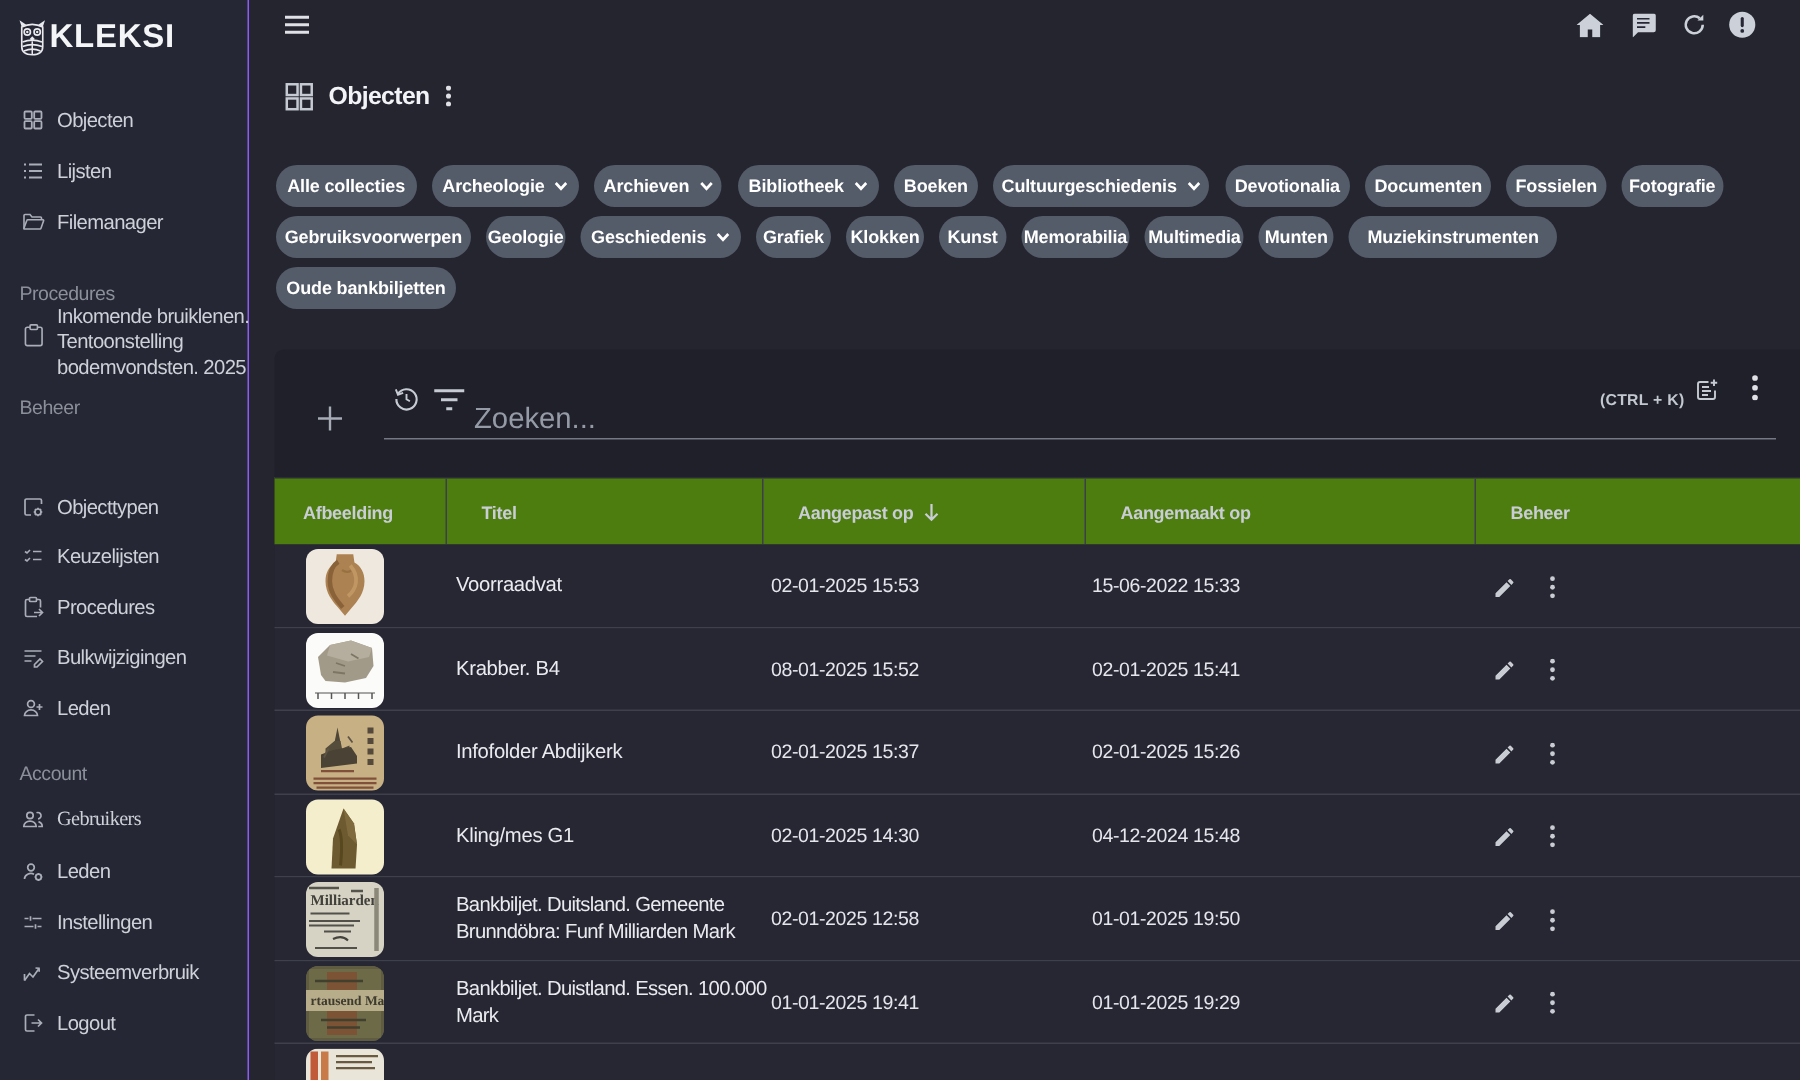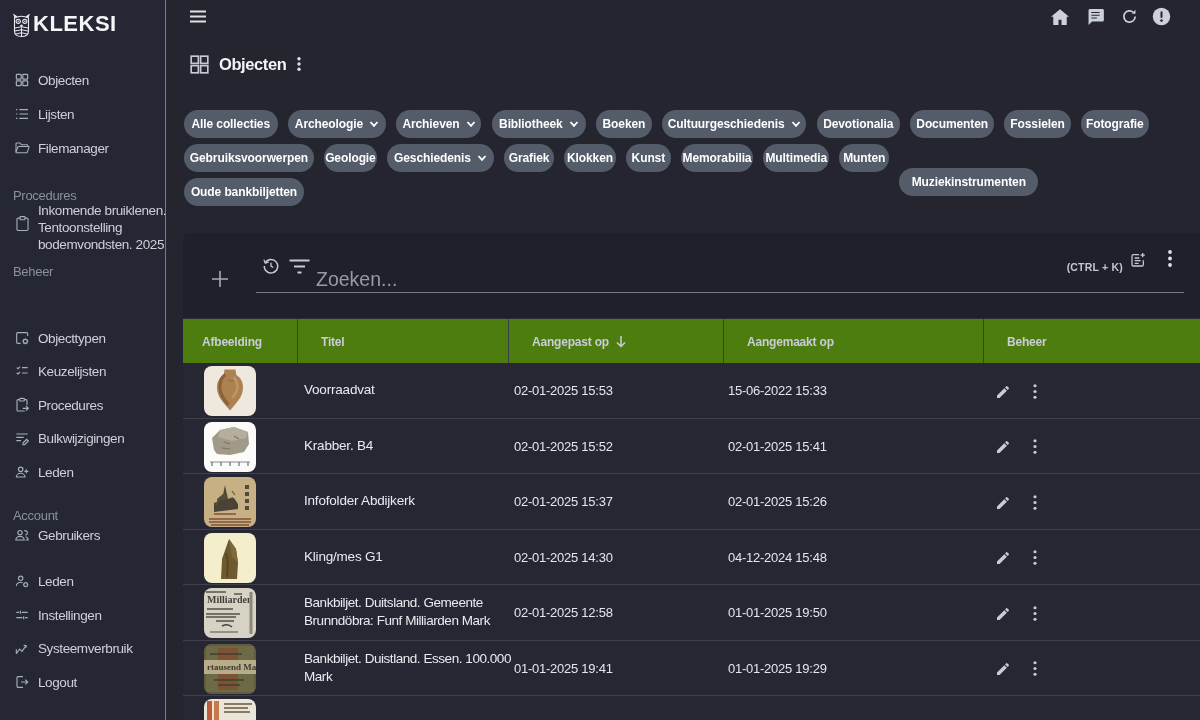--- a/index.html
+++ b/index.html
@@ -113,21 +113,21 @@
   <div class="navitem" style="top:460px;">
     <svg width="16" height="16" viewBox="0 0 24 24" fill="none" stroke="#a9aeb8" stroke-width="1.7">
         <circle cx="10" cy="8" r="3.4"></circle>
         <path d="M3.5 19.5 a6.5 5.6 0 0 1 13 0 Z"></path>
         <path d="M18.5 8 v6 M15.5 11 h6"></path>
       </svg>
     <span class="lbl">Leden</span>
   </div>
 
   <div class="slbl" style="top:508px;">Account</div>
-  <div class="navitem" style="top:523px;">
+  <div class="navitem" style="top:534px;font-family:Liberation Serif, serif;">
     <svg width="16" height="16" viewBox="0 0 24 24" fill="none" stroke="#a9aeb8" stroke-width="1.7">
         <circle cx="9" cy="8.5" r="3.2"></circle>
         <path d="M2.8 19.5 a6.2 5.4 0 0 1 12.4 0 Z"></path>
         <path d="M15.5 5.8 a3.2 3.2 0 1 1 1.5 6.1 M17.5 14.6 a6.2 5.2 0 0 1 3.7 4.9 h-4"></path>
       </svg>
     <span class="lbl">Gebruikers</span>
   </div>
   <div class="navitem" style="top:569px;">
     <svg width="16" height="16" viewBox="0 0 24 24" fill="none" stroke="#a9aeb8" stroke-width="1.7">
         <circle cx="10" cy="8" r="3.3"></circle>
@@ -224,21 +224,21 @@
     <span class="chip" style="width:52.7px;">Geologie</span>
     <span class="chip" style="width:107px;">Geschiedenis<svg class="chev" width="10" height="10" viewBox="0 0 10 10" fill="none" stroke="#fff" stroke-width="1.8">
         <path d="M1.5 3 L5 6.8 L8.5 3"></path>
       </svg></span>
     <span class="chip" style="width:49.7px;">Grafiek</span>
     <span class="chip" style="width:52px;">Klokken</span>
     <span class="chip" style="width:44.3px;">Kunst</span>
     <span class="chip" style="width:72.6px;">Memorabilia</span>
     <span class="chip" style="width:65.7px;">Multimedia</span>
     <span class="chip" style="width:49.7px;">Munten</span>
-    <span class="chip" style="width:139.1px;margin-top:24px;">Muziekinstrumenten</span>
+    <span class="chip" style="width:139.1px;">Muziekinstrumenten</span>
   </div>
 <div class="chiprow" style="top:178px;">
     <span class="chip" style="width:120px;">Oude bankbiljetten</span>
   </div>
 <div id="card">
 
   <svg class="abs" style="left:28px; top:37px;" width="18" height="18" viewBox="0 0 18 18" stroke="#a6abb5" stroke-width="1.6">
       <path d="M9 1 V17 M1 9 H17"></path>
     </svg>
 
@@ -303,21 +303,21 @@
 
   <div class="row" style="top:185.5px; height:55.5px;">
     <div class="thumb" style="background:#fbfbf9;"><svg width="52" height="50" viewBox="0 0 52 50">
           <path d="M10 28 L8 16 L16 8 L30 5 L44 10 L45 22 L40 30 L26 33 L13 32 Z" fill="#a29a89"></path>
           <path d="M16 8 L30 5 L44 10 L42 16 L28 19 L14 15 Z" fill="#b5ae9e"></path>
           <path d="M20 20 l6 2 M30 14 l5 3 M18 26 l8 1" stroke="#7d7665" stroke-width="1.2"></path>
           <path d="M6 40 H46" stroke="#8a8a88" stroke-width="1"></path>
           <path d="M8 40 v4 M17 40 v4 M26 40 v4 M35 40 v4 M44 40 v4" stroke="#555" stroke-width="1"></path>
         </svg></div>
     <div class="title" style="top:50%; transform:translateY(-50%);">Krabber. B4</div>
-    <div class="d1" style="top:50%; transform:translateY(-50%);">02-01-2025 15:52</div>
+    <div class="d1" style="top:50%; transform:translateY(-50%);">08-01-2025 15:52</div>
     <div class="d2" style="top:50%; transform:translateY(-50%);">02-01-2025 15:41</div>
     <svg class="abs" style="left:812px; top:20.5px;" width="16" height="16" viewBox="0 0 24 24" fill="#c9ccd3">
         <path d="M3 17.2 V21 h3.8 L17.8 10 L14 6.2 Z M20.7 7.1 a1 1 0 0 0 0-1.4 L18.3 3.3 a1 1 0 0 0-1.4 0 L15.1 5.1 18.9 8.9 Z"></path>
       </svg>
     <svg class="abs" style="left:850px; top:20.5px;" width="4" height="15" viewBox="0 0 4 17" fill="#c9ccd3">
         <circle cx="2" cy="2" r="1.8"></circle>
         <circle cx="2" cy="8.5" r="1.8"></circle>
         <circle cx="2" cy="15" r="1.8"></circle>
       </svg>
   </div>

